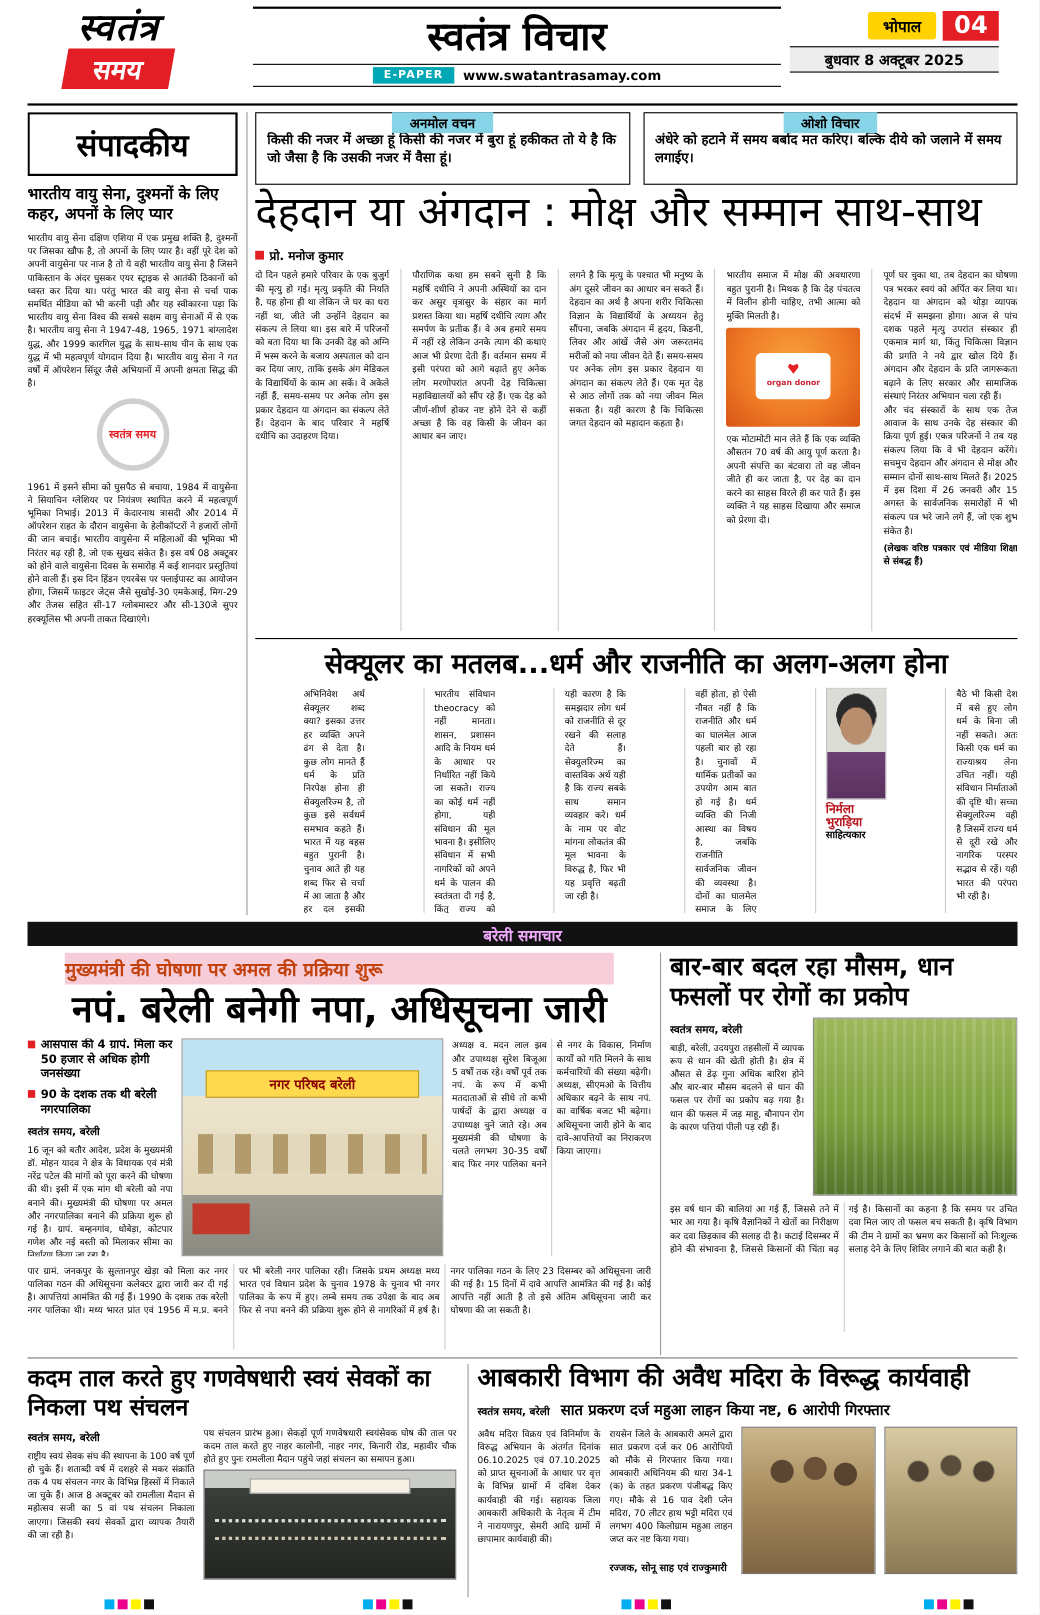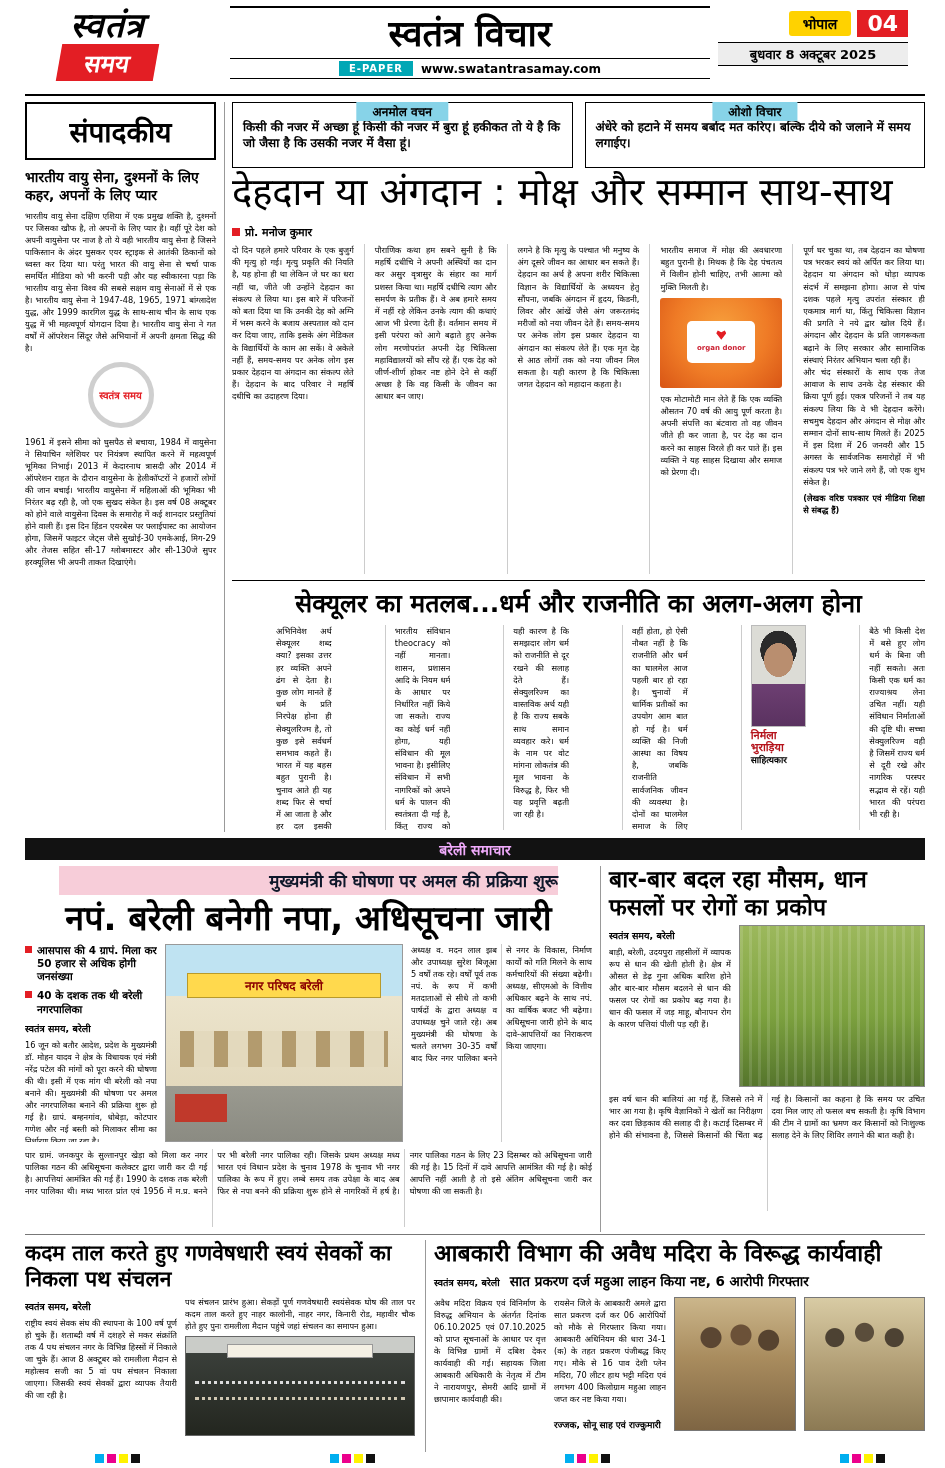--- a/index.html
+++ b/index.html
@@ -63,21 +63,21 @@
       linear-gradient(180deg,#dcdcd6 0%, #dcdcd6 58%, #6d3f72 58%, #5a3260 100%);
     border:1px solid #bbb; }
   .author-name { color:#b5121b; font-weight:bold; font-size:11px; margin-top:3px; }
   .author-role { font-size:9px; font-weight:bold; }
 
   
   .bareli-bar { position:absolute; top:838px; left:25px; right:20px; height:22px; background:#121212; color:#f0abfc; font-weight:bold; font-size:14px; display:flex; align-items:center; justify-content:center; }
 
   
   .npa { position:absolute; top:866px; left:25px; width:567px; height:366px; overflow:hidden; }
-  .kicker { width:88%; margin:0 auto; background:#f7cdd9; color:#0f172a; font-weight:bold; font-size:17px; text-align:right; padding:3px 0; }
+  .kicker { width:88%; margin:0 auto; background:#f7cdd9; color:#c2410c; font-weight:bold; font-size:17px; text-align:left; padding:3px 0; }
   .npa-headline { font-size:34px; font-weight:bold; text-align:center; line-height:1.15; margin:4px 0 6px; }
   .npa-mid { display:flex; gap:8px; height:198px; }
   .npa-left { width:132px; overflow:hidden; }
   .bullet-item { display:flex; gap:5px; font-size:10.5px; font-weight:bold; line-height:1.25; margin-bottom:6px; }
   .bullet-item .sq { flex:none; margin-top:2px; width:7px; height:7px; }
   .byline { font-size:9.5px; font-weight:bold; margin:4px 0; }
   .small-text { font-size:8.2px; line-height:12px; text-align:justify; }
   .npa-photo { width:238px; height:198px; position:relative; border:1px solid #999;
     background:linear-gradient(180deg,#bfe3f2 0%, #bfe3f2 26%, #ece4cc 26%, #e3d9bd 72%, #9a9a90 72%, #8b8b82 100%); }
   .npa-sign { position:absolute; top:14%; left:9%; right:9%; background:#ffd94d; color:#8b0000; font-weight:bold; font-size:12px; text-align:center; padding:3px 0; border:1px solid #b89a2a; }
@@ -234,21 +234,21 @@
     <div class="kicker">मुख्यमंत्री की घोषणा पर अमल की प्रक्रिया शुरू</div>
     <div class="npa-headline">नपं. बरेली बनेगी नपा, अधिसूचना जारी</div>
     <div class="npa-mid">
       <div class="npa-left">
         <div class="bullet-item">
           <span class="sq"></span>
           <span>आसपास की 4 ग्रापं. मिला कर 50 हजार से अधिक होगी जनसंख्या</span>
         </div>
         <div class="bullet-item">
           <span class="sq"></span>
-          <span>40 के दशक तक थी बरेली नगरपालिका</span>
+          <span>90 के दशक तक थी बरेली नगरपालिका</span>
         </div>
         <div class="byline">स्वतंत्र समय, बरेली</div>
         <div class="small-text">16 जून को बतौर आदेश, प्रदेश के मुख्यमंत्री डॉ. मोहन यादव ने क्षेत्र के विधायक एवं मंत्री नरेंद्र पटेल की मांगों को पूरा करने की घोषणा की थी। इसी में एक मांग थी बरेली को नपा बनाने की। मुख्यमंत्री की घोषणा पर अमल और नगरपालिका बनाने की प्रक्रिया शुरू हो गई है। ग्रापं. बम्हनगांव, धोबेड़ा, कोटपार गणेश और नई बस्ती को मिलाकर सीमा का निर्धारण किया जा रहा है।</div>
       </div>
       <div class="npa-photo">
         <div class="npa-sign">नगर परिषद बरेली</div>
         <div class="npa-arches"></div>
         <div class="npa-banner"></div>
       </div>
       <div class="npa-right small-text">अध्यक्ष व. मदन लाल झब और उपाध्यक्ष सुरेश बिजूआ 5 वर्षों तक रहे। वर्षों पूर्व तक नपं. के रूप में कभी मतदाताओं से सीधे तो कभी पार्षदों के द्वारा अध्यक्ष व उपाध्यक्ष चुने जाते रहे। अब मुख्यमंत्री की घोषणा के चलते लगभग 30-35 वर्षों बाद फिर नगर पालिका बनने से नगर के विकास, निर्माण कार्यों को गति मिलने के साथ कर्मचारियों की संख्या बढ़ेगी। अध्यक्ष, सीएमओ के वित्तीय अधिकार बढ़ने के साथ नपं. का वार्षिक बजट भी बढ़ेगा। अधिसूचना जारी होने के बाद दावे-आपत्तियों का निराकरण किया जाएगा।</div>

